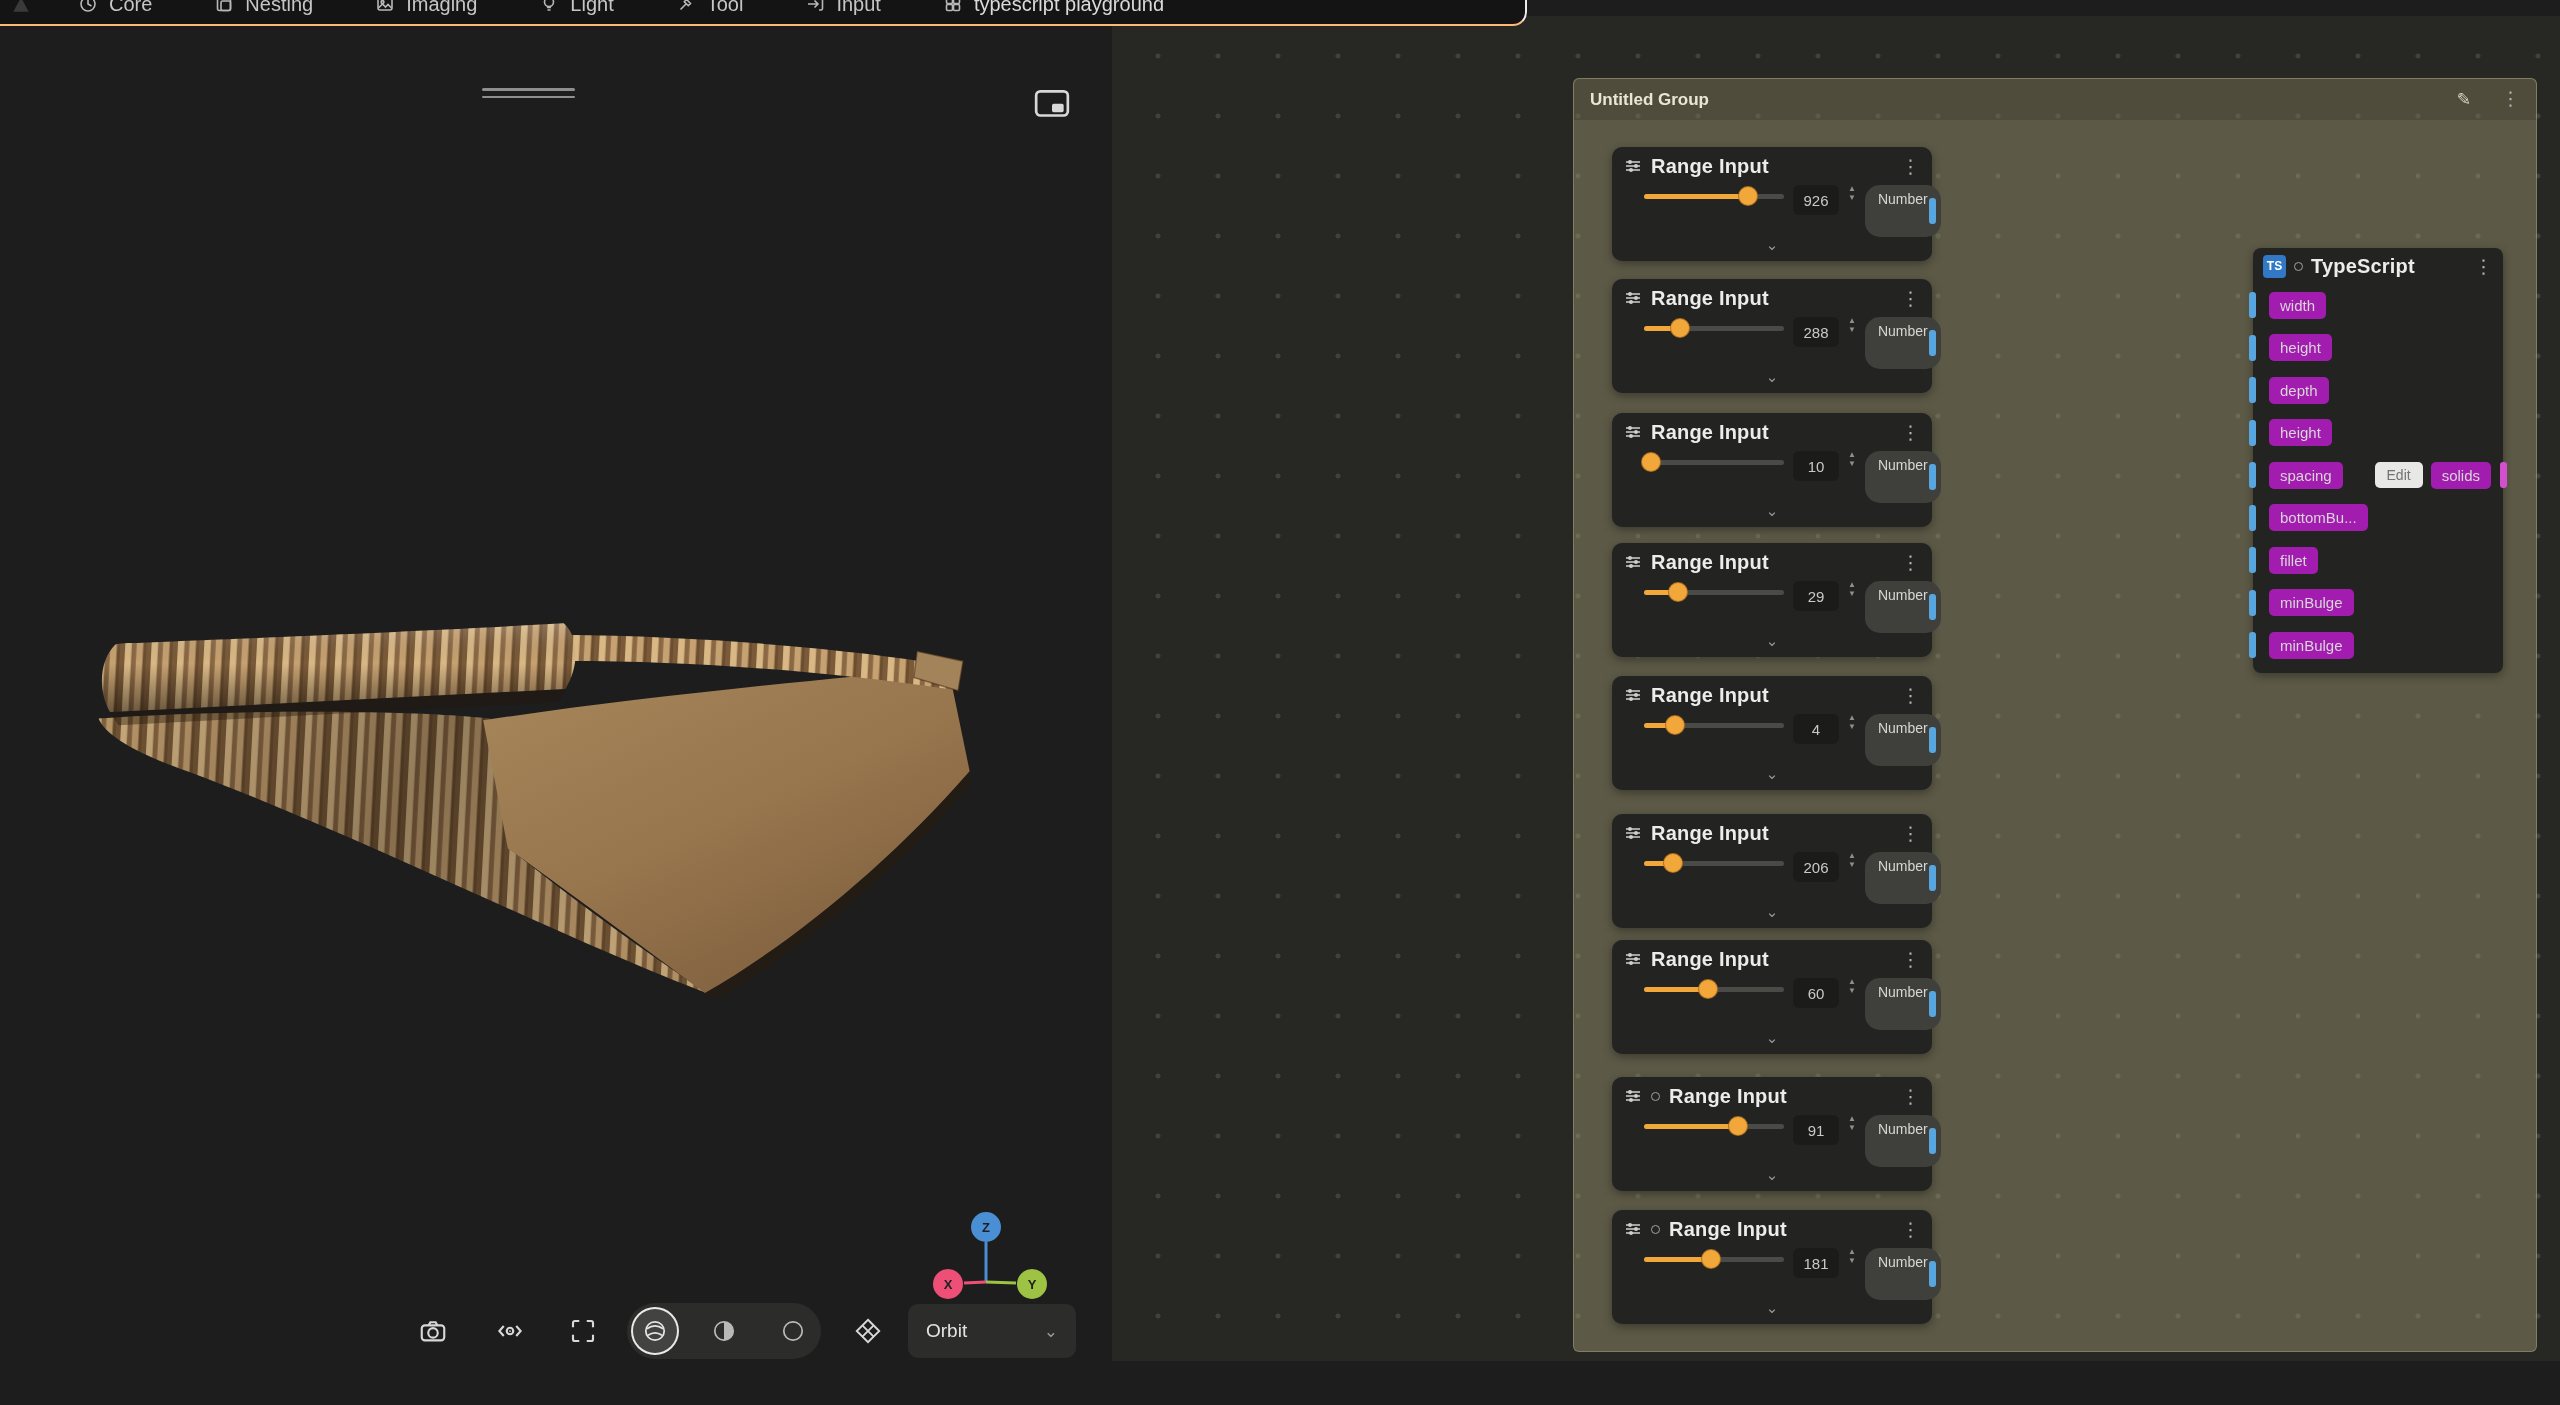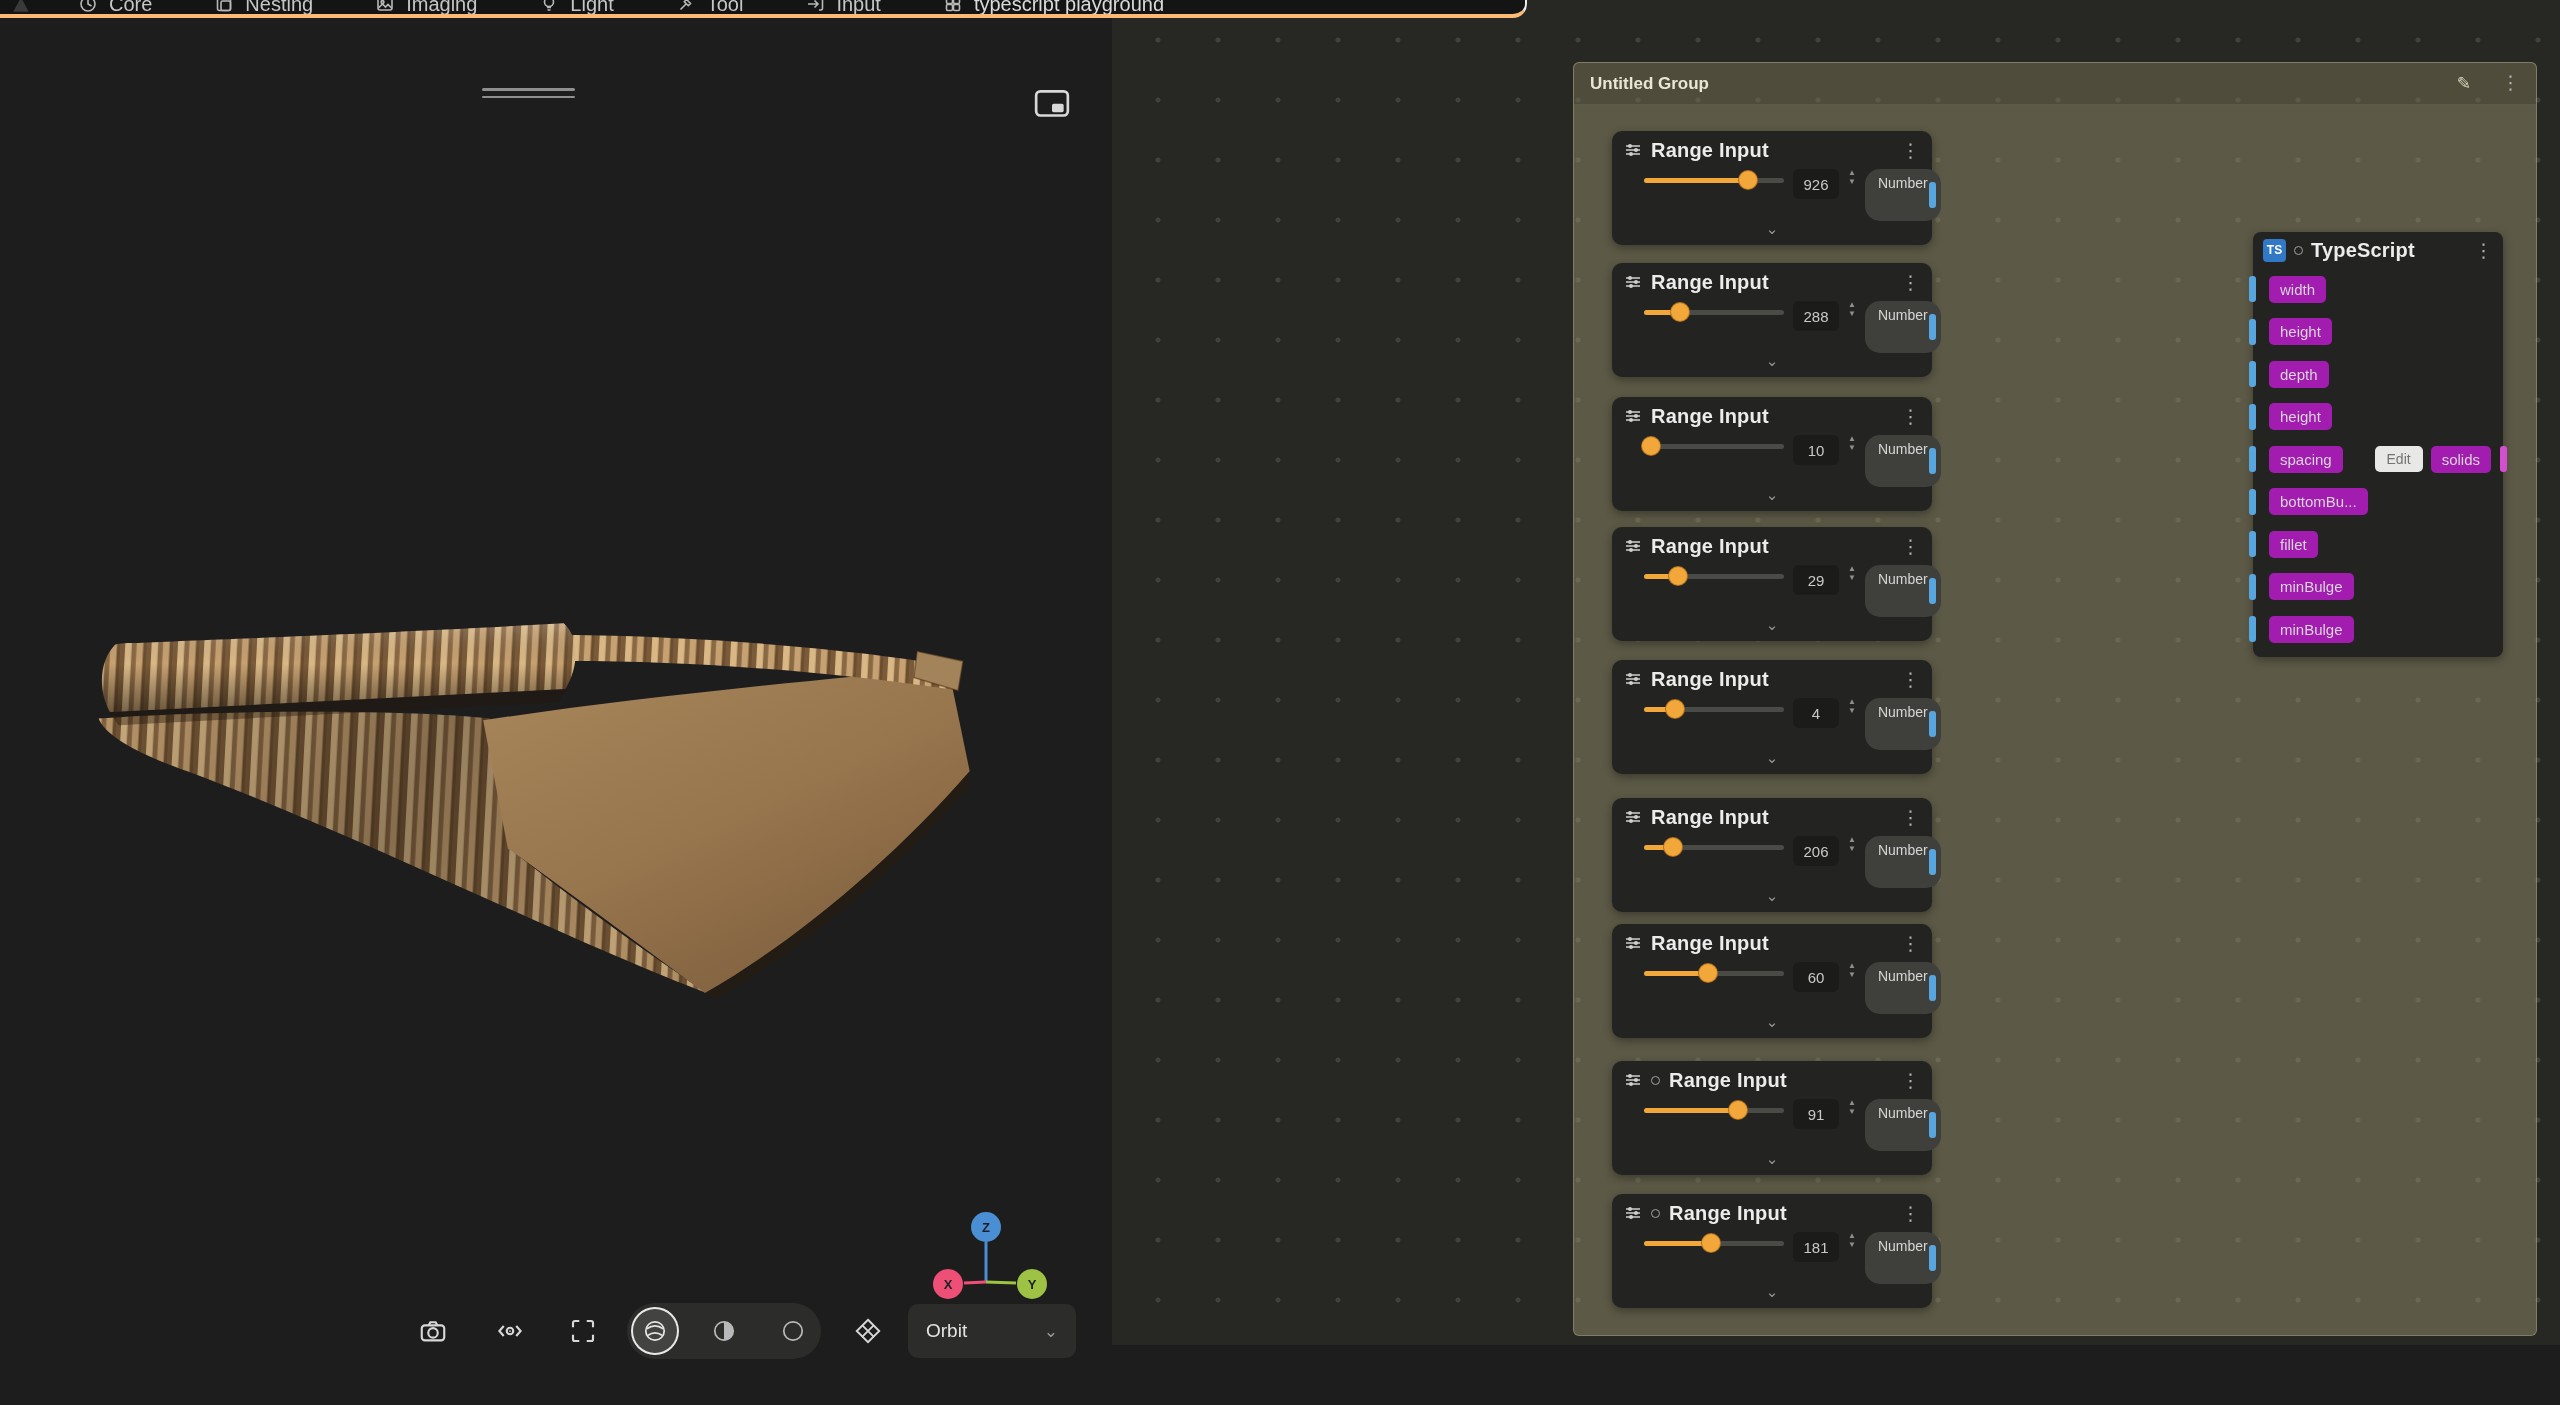--- a/index.html
+++ b/index.html
@@ -1,20 +1,20 @@
 <!DOCTYPE html>
 <html style="--slider-accent: #f2a73b; --port-blue: #58a6e0; --port-magenta: #d44fd0; --wire: #99968c; --ts-logo-bg: #3178c6; --gizmo-x: #ee4f77; --gizmo-y: #9dc244; --gizmo-z: #4a8fd3;"><head>
 <meta charset="utf-8">
 <style>
   *{margin:0;padding:0;box-sizing:border-box}
   html,body{width:2560px;height:1405px;overflow:hidden;background:#1d1d1d;font-family:"Liberation Sans",sans-serif}
   .app{position:relative;width:2560px;height:1405px}
 
   
-  .canvas{position:absolute;left:1112px;top:0;width:1448px;height:1345px;
+  .canvas{position:absolute;left:1112px;top:16px;width:1448px;height:1345px;
     background-color:#272723;
     background-image:radial-gradient(circle,#41413b 2.2px,transparent 2.9px);
     background-size:60px 60px;background-position:16px 10px}
   #wires{position:absolute;inset:0;z-index:2;pointer-events:none}
   #wires path{fill:none;stroke-width:2.6px;stroke-linecap:round;opacity:.92}
 
   .group{position:absolute;left:461px;top:62px;width:964px;height:1274px;z-index:1;
     background:rgba(168,160,118,.42);border:1px solid rgba(225,218,180,.28);border-radius:6px}
   .group-header{height:42px;display:flex;align-items:center;padding:0 16px;
     background:rgba(0,0,0,.14);border-bottom:1px solid rgba(255,255,255,.08);
@@ -70,22 +70,22 @@
     background:#2c2c2a;display:flex;align-items:center;justify-content:space-between;padding:6px}
   .shade-btn{width:44px;height:44px;border-radius:50%;display:flex;align-items:center;
     justify-content:center;cursor:pointer}
   .shade-btn.selected{background:#434341;box-shadow:0 0 0 2px #e9e9e9}
   .orbit-btn{position:absolute;left:908px;top:1px;width:168px;height:54px;border-radius:10px;
     background:#2c2c2a;display:flex;align-items:center;padding:0 18px;cursor:pointer}
   .orbit-label{font-size:19px;color:#e4e4e4}
   .orbit-chevron{margin-left:auto;color:#9a9a9a;font-size:17px}
 
   
-  .menubar{position:absolute;left:0;top:0;width:1527px;height:18px;background:#141414;z-index:20;
-    overflow:hidden;border-bottom:4px solid #fdba74;border-right:2px solid #ececec;
+  .menubar{position:absolute;left:0;top:0;width:1527px;height:26px;background:#141414;z-index:20;
+    overflow:hidden;border-bottom:2px solid #fdba74;border-right:2px solid #ececec;
     border-bottom-right-radius:14px}
   .menurow{position:absolute;left:0;top:-16px;height:40px;display:flex;align-items:center;padding-left:10px}
   .menu-item{display:flex;align-items:center;gap:11px;margin-right:62px;cursor:pointer;flex-shrink:0}
   .menu-item span{font-size:20px;color:#c6c6c6;white-space:nowrap}
   .menu-item.playground span{color:#dadada}
   .menu-logo{margin-right:46px}
 
   svg.icon{display:block}
 </style>
 </head>

